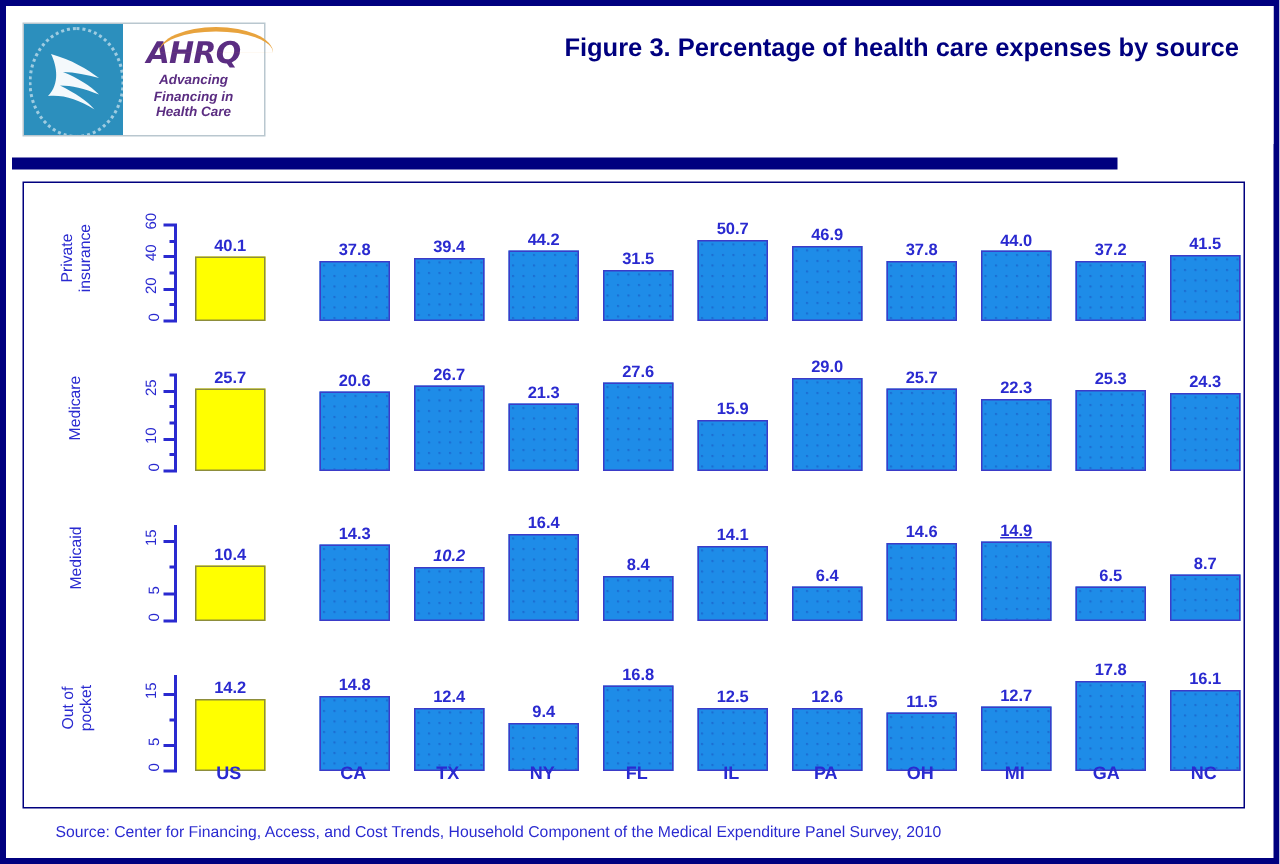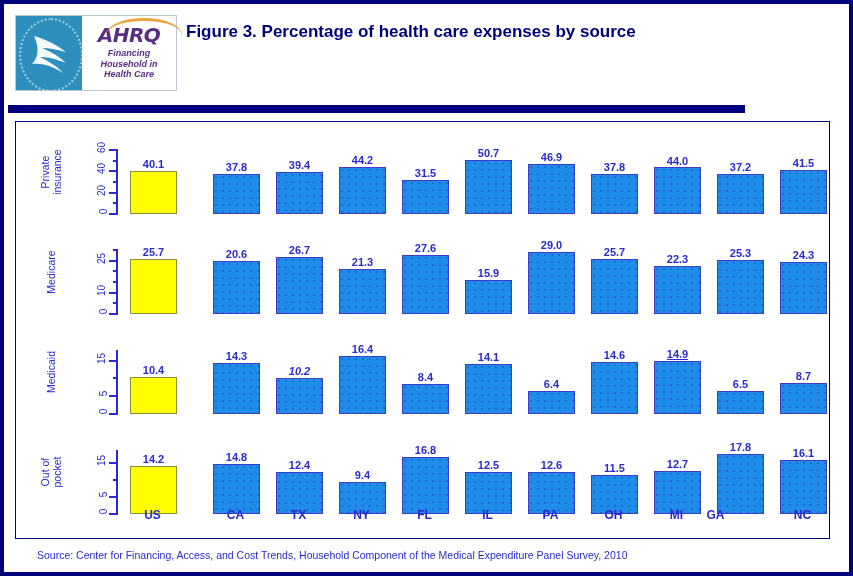--- a/index.html
+++ b/index.html
@@ -56,21 +56,21 @@
     border-top:3px solid #e8a33d;border-radius:50%/100% 100% 0 0;
     border-left:0;border-right:0;border-bottom:0;
   }
   #ahrq-tag{
     margin-top:3px;text-align:center;
     font-size:9px;font-weight:bold;font-style:italic;
     color:#5b2d82;line-height:1.18;
   }
   #title{
     position:absolute;left:182px;top:16px;width:640px;
-    text-align:left;
+    text-align:right;
     color:#00007f;
     font-weight:bold;font-size:17px;line-height:1.38;
   }
   #rule{
     position:absolute;left:4px;top:101px;width:737px;height:8px;
     background:#00007f;
   }
 
   
   #panel{
@@ -169,22 +169,22 @@
             <path d="M6 6 C20 10 30 16 38 22 C30 20 22 18 14 18 C24 22 32 27 38 33 C28 29 20 27 12 27 C22 32 30 37 35 43 C24 36 14 33 4 34 C12 26 10 14 6 6 Z" fill="#ffffff" opacity="0.95"></path>
           </svg>
         </div>
       </div>
       <div id="logo-text">
         <div id="ahrq-word">
           <div id="ahrq-arc"></div>
           <span>AHRQ</span>
         </div>
         <div id="ahrq-tag">
-          <div>Financing</div>
-          <div>Household in</div>
+          <div>Advancing</div>
+          <div>Financing in</div>
           <div>Health Care</div>
         </div>
       </div>
     </div>
 
     <div id="title">
       <div>Figure 3. Percentage of health care expenses by source</div>
     </div>
   </div>
 
@@ -391,18 +391,18 @@
   <div id="xaxis">
       <div class="xlab" style="left: 4px; width: 59px;">US</div>
       <div class="xlab" style="left: 87px; width: 59px;">CA</div>
       <div class="xlab" style="left: 150px; width: 59px;">TX</div>
       <div class="xlab" style="left: 213px; width: 59px;">NY</div>
       <div class="xlab" style="left: 276px; width: 59px;">FL</div>
       <div class="xlab" style="left: 339px; width: 59px;">IL</div>
       <div class="xlab" style="left: 402px; width: 59px;">PA</div>
       <div class="xlab" style="left: 465px; width: 59px;">OH</div>
       <div class="xlab" style="left: 528px; width: 59px;">MI</div>
-      <div class="xlab" style="left: 567px; width: 59px;">GA</div>
+      <div class="xlab" style="left: 589px; width: 59px;">GA</div>
       <div class="xlab" style="left: 654px; width: 59px;">NC</div>
     </div>
 
   <div id="source">Source: Center for Financing, Access, and Cost Trends, Household Component of the Medical Expenditure Panel Survey,  2010</div>
 </div>
 
 </body></html>

